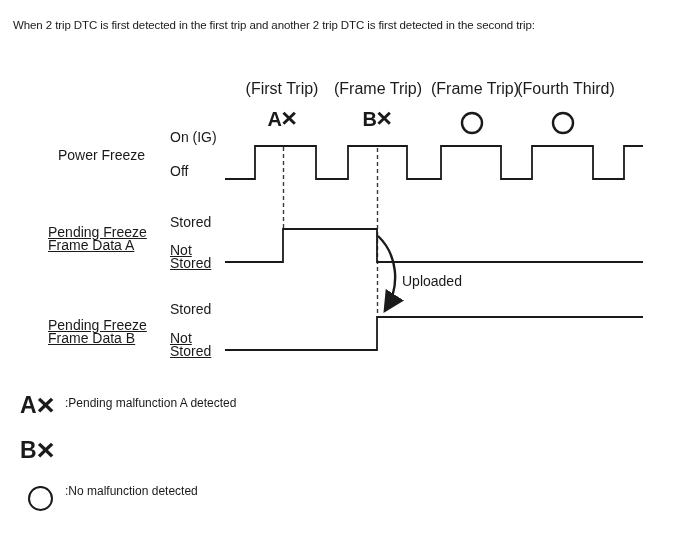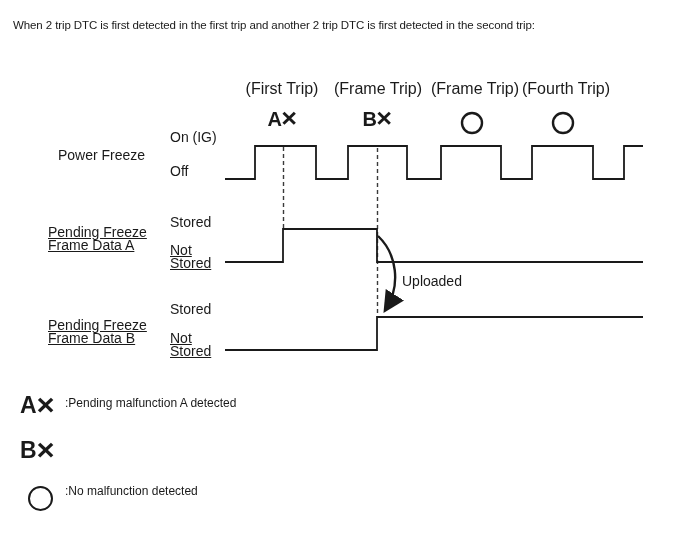--- a/index.html
+++ b/index.html
@@ -45,21 +45,21 @@
 </head>
 <body>
 
 <div class="canvas">
 
   <div class="abs title">When 2 trip DTC is first detected in the first trip and another 2 trip DTC is first detected in the second trip:</div>
 
   <div class="abs trip-head" style="left:282px">(First Trip)</div>
   <div class="abs trip-head" style="left:378px">(Frame Trip)</div>
   <div class="abs trip-head" style="left:475px">(Frame Trip)</div>
-  <div class="abs trip-head" style="left:566px">(Fourth Trip)</div>
+  <div class="abs trip-head" style="left:566px">(Fourth Third)</div>
 
   <div class="abs marker" style="left:282px"><span>A</span><span class="xmark">×</span></div>
   <div class="abs marker" style="left:377px"><span>B</span><span class="xmark">×</span></div>
 
   <svg class="overlay" viewBox="0 0 688 560">
     <defs>
       <marker id="arrowhead" markerWidth="9" markerHeight="9" refX="7" refY="4.5" orient="auto">
         <path d="M0,0 L9,4.5 L0,9 z" fill="#1a1a1a"></path>
       </marker>
     </defs>

